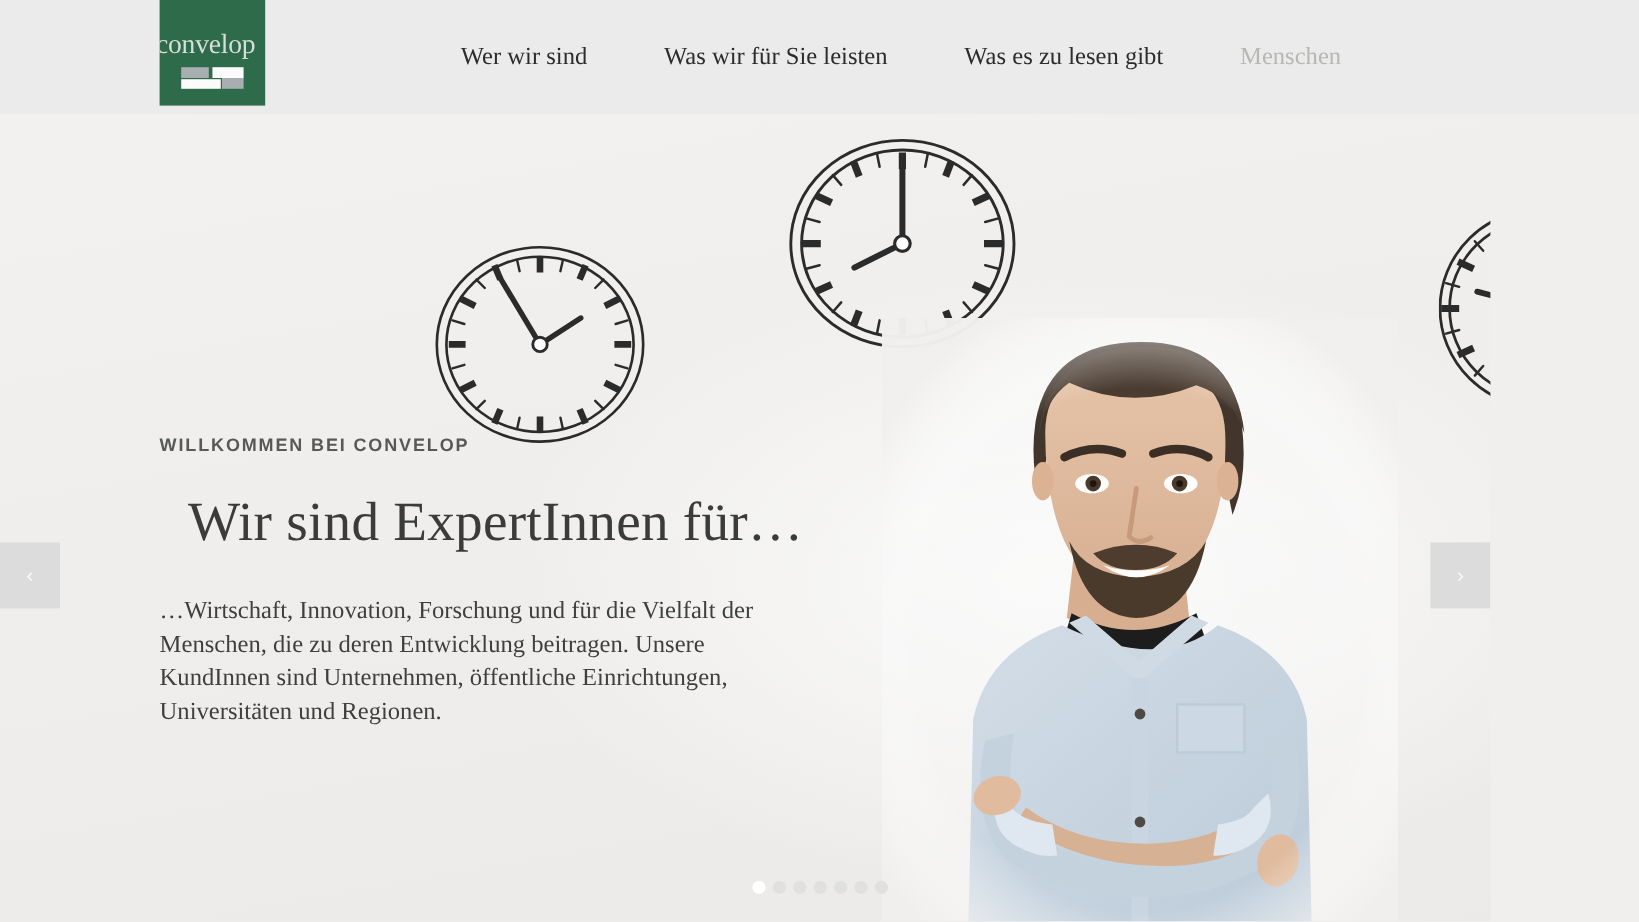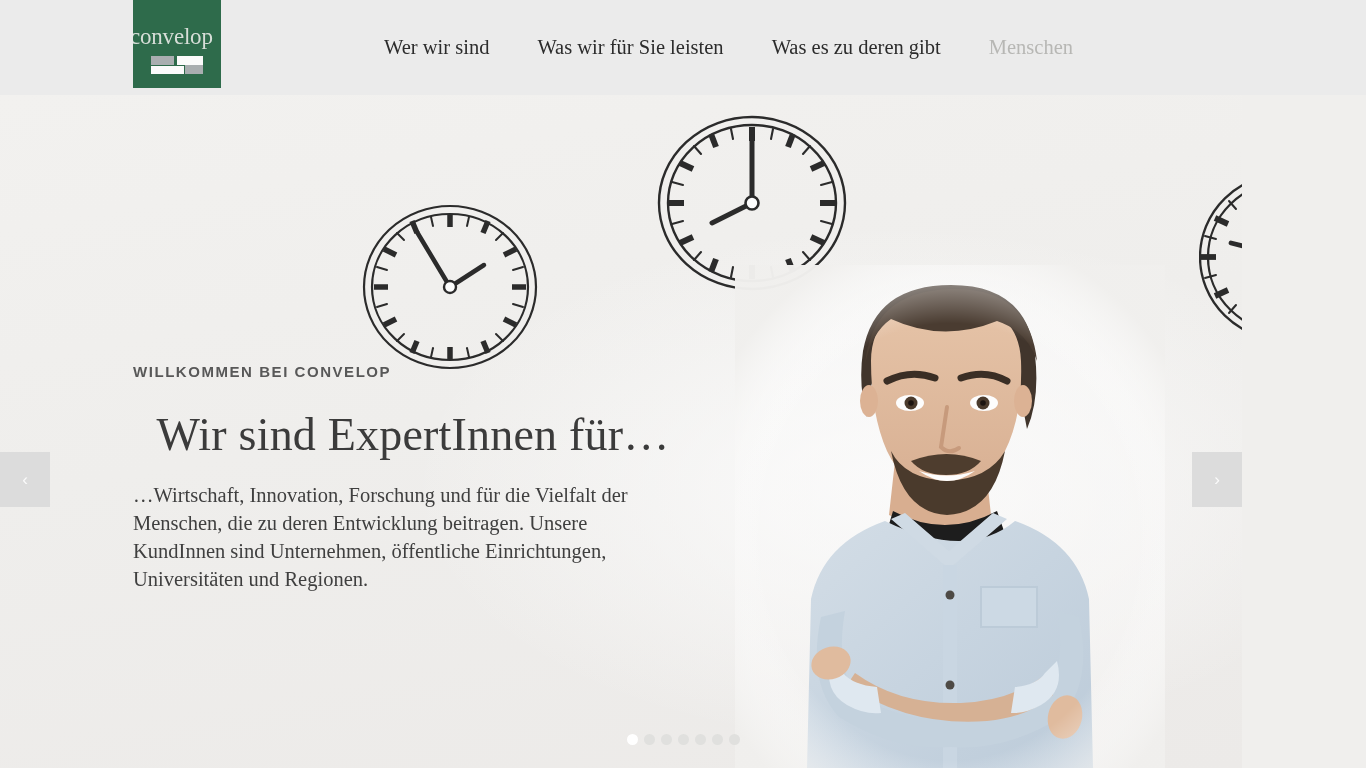--- a/index.html
+++ b/index.html
@@ -40,21 +40,21 @@
   #logo .mark .b3 { left:26px; top:0;  width:26px; height:9px;  background:#fbfbfb; }
   #logo .mark .b4 { left:34px; top:9px; width:18px; height:9px; background:#a9aeb0; }
 
   #nav {
     position:absolute; left:0; top:0;
     width:1366px; height:95px;
     display:flex; align-items:center;
   }
   #nav .nav-inner {
     position:absolute; left:360px; top:0; height:95px;
-    display:flex; align-items:flex-end; gap:0;
+    display:flex; align-items:flex-end; gap:16px;
   }
   .nav-item {
     font-family:"Liberation Serif", serif;
     font-size:20.5px;
     color:#2c2c2c;
     padding:0 24px;
     white-space:nowrap;
     cursor:pointer;
     line-height:95px;
   }
@@ -104,21 +104,21 @@
     margin-top:31px;
     font-family:"Liberation Serif", serif;
     font-size:46px;
     font-weight:400;
     color:#3b3b3b;
     letter-spacing:0.2px;
     line-height:1.05;
     text-align:center;
   }
   #body-copy {
-    margin-top:22px;
+    margin-top:36px;
     font-family:"Liberation Serif", serif;
     font-size:20.5px;
     line-height:28px;
     color:#3f3f3f;
     width:525px;
   }
 
   
   .nav-arrow {
     position:absolute; top:357px;
@@ -164,21 +164,21 @@
         <i class="b2"></i>
         <i class="b3"></i>
         <i class="b4"></i>
     </div>
   </div>
 
   <nav id="nav">
     <div class="nav-inner">
       <a class="nav-item">Wer wir sind</a>
       <a class="nav-item">Was wir für Sie leisten</a>
-      <a class="nav-item">Was es zu deren gibt</a>
+      <a class="nav-item">Was es zu lesen gibt</a>
       <a class="nav-item lang">Menschen</a>
     </div>
   </nav>
 
 </header>
 
 <section id="hero">
 
   <div class="clock" id="clock-left">
     <svg width="180" height="170" viewBox="0 0 180 170">

